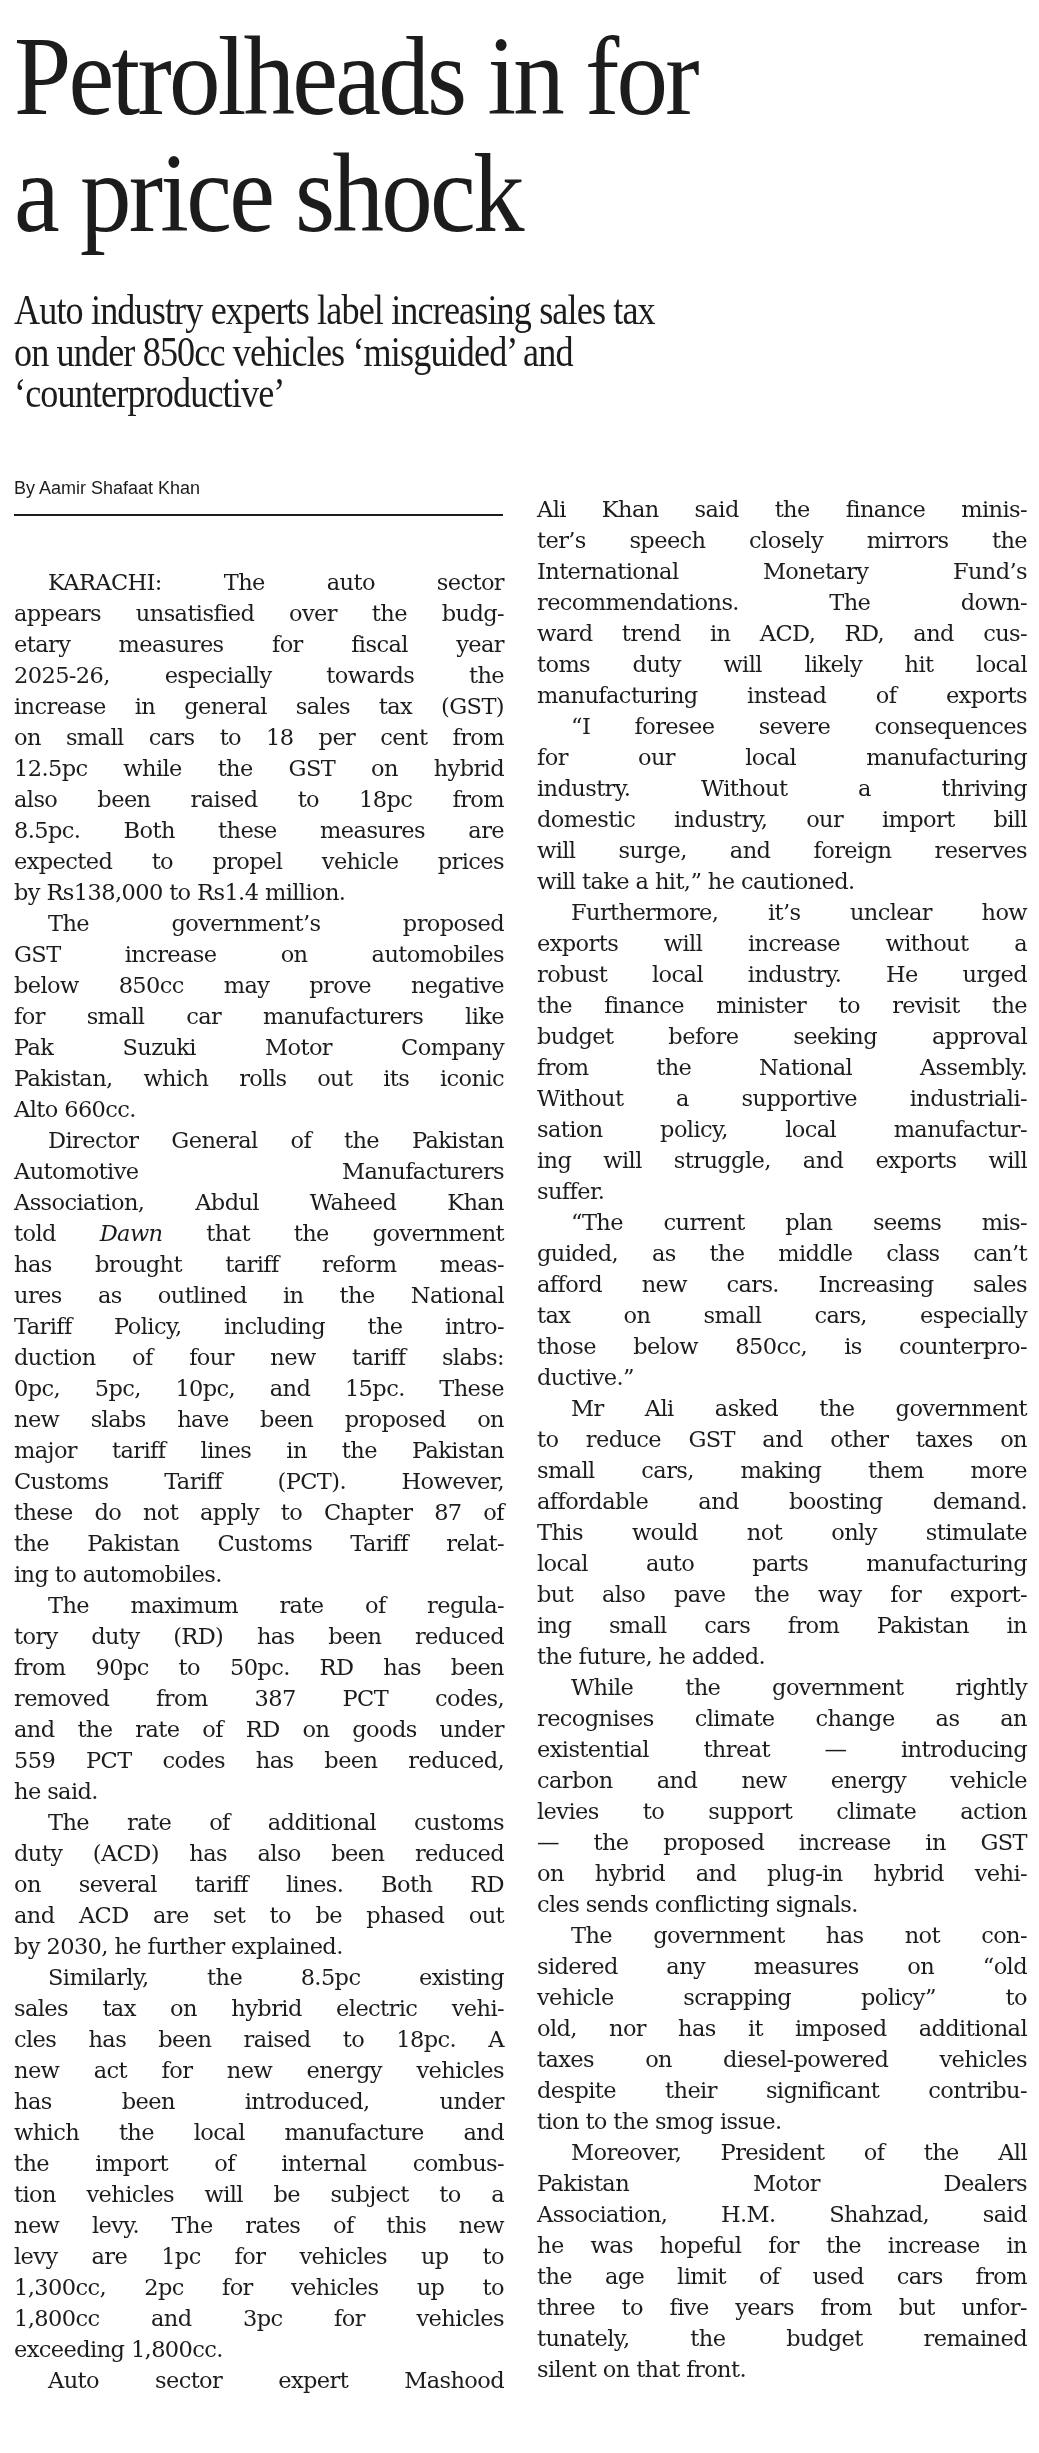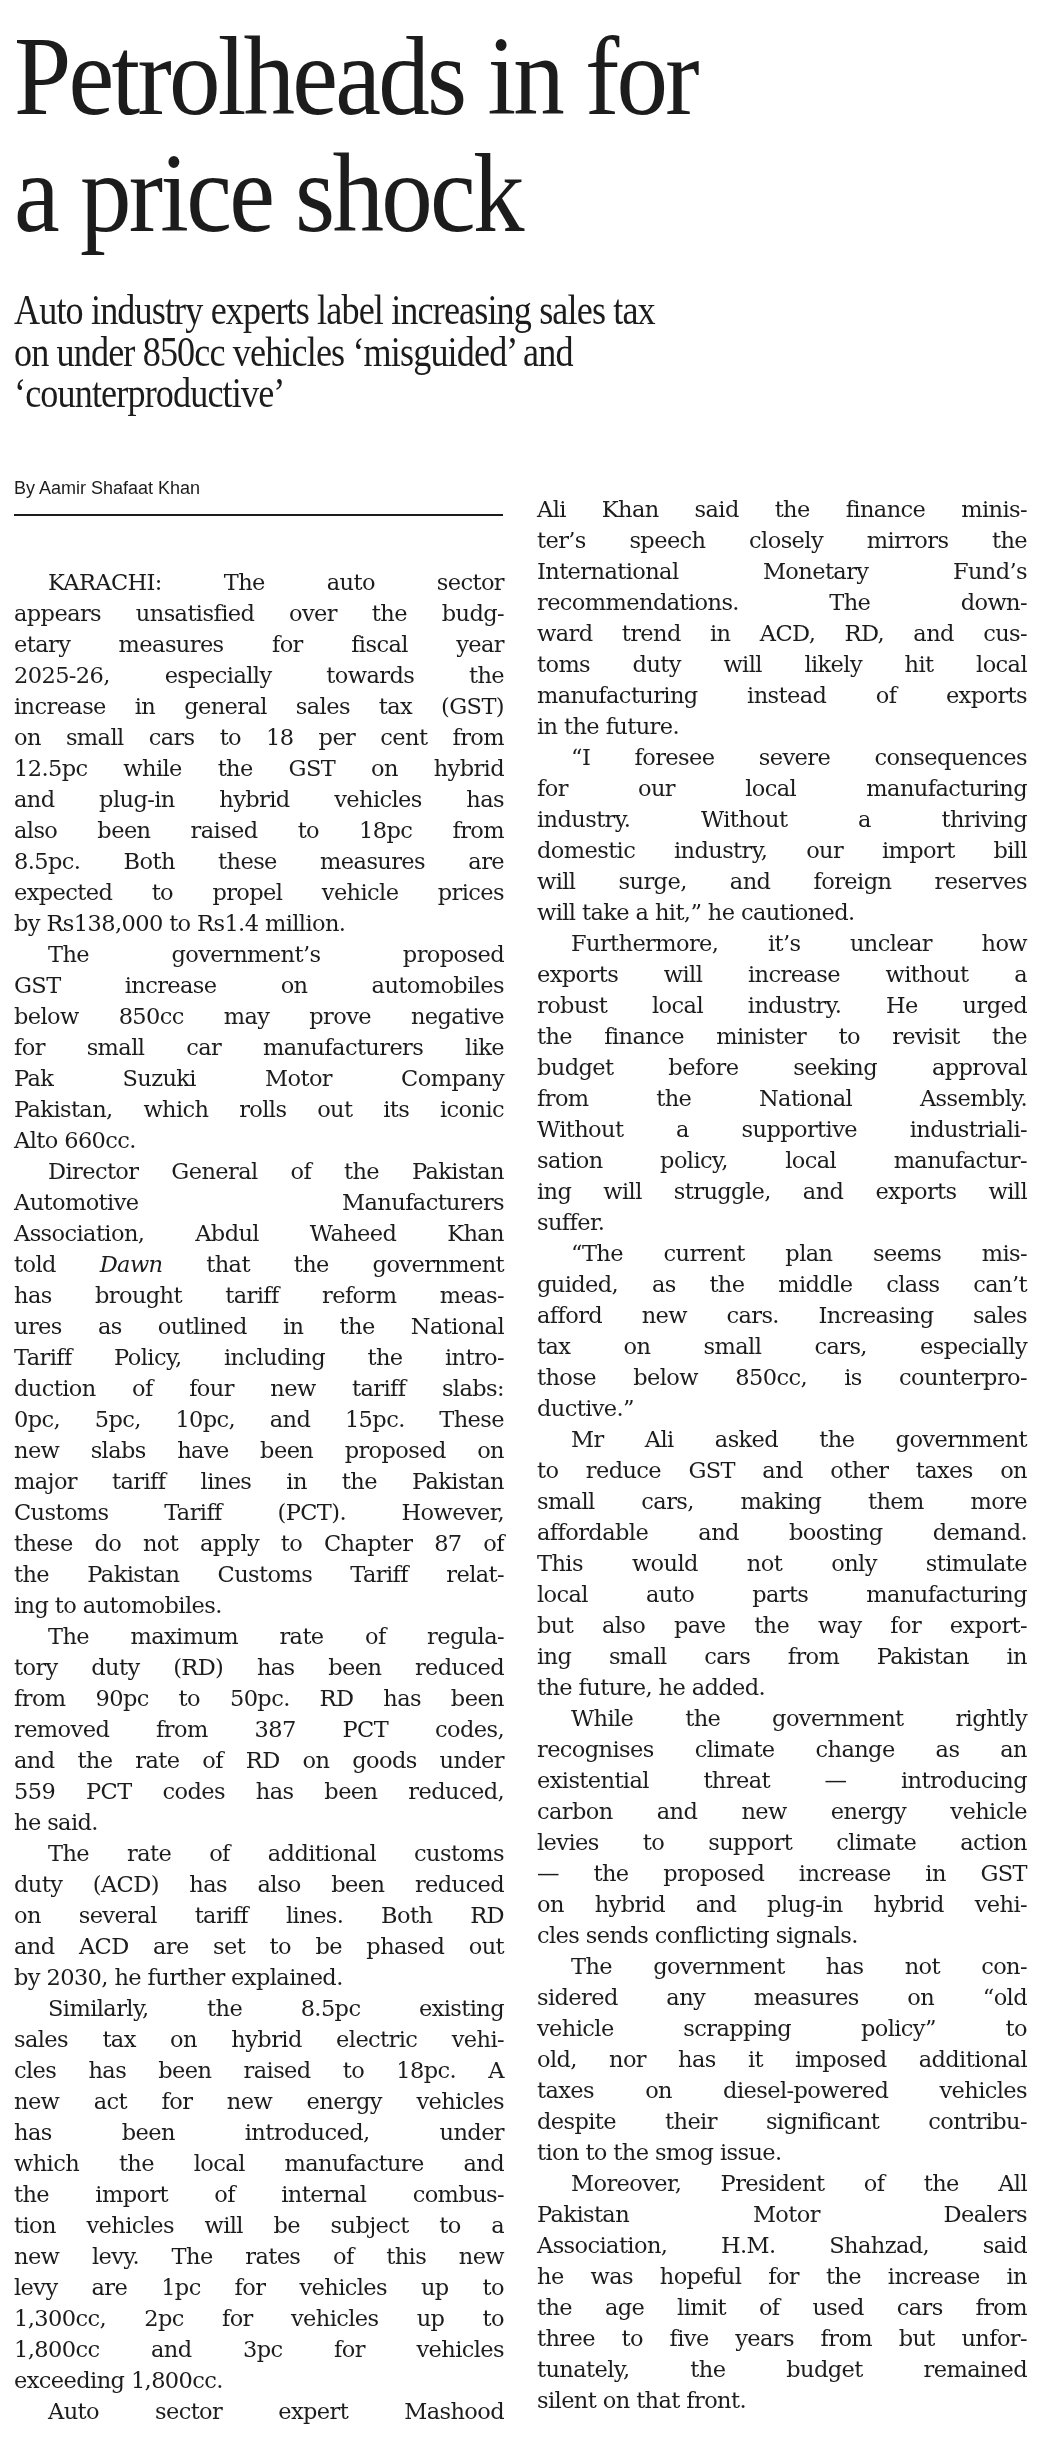--- a/index.html
+++ b/index.html
@@ -60,21 +60,20 @@
 <div class="byline-rule"></div>
 
 <div class="column col-left">
     <span class="line indent">KARACHI: The auto sector</span>
     <span class="line">appears unsatisfied over the budg-</span>
     <span class="line">etary measures for fiscal year</span>
     <span class="line">2025-26, especially towards the</span>
     <span class="line">increase in general sales tax (GST)</span>
     <span class="line">on small cars to 18 per cent from</span>
     <span class="line">12.5pc while the GST on hybrid</span>
-    <span class="line">and plug-in hybrid vehicles has</span>
     <span class="line">also been raised to 18pc from</span>
     <span class="line">8.5pc. Both these measures are</span>
     <span class="line">expected to propel vehicle prices</span>
     <span class="line last">by Rs138,000 to Rs1.4 million.</span>
     <span class="line indent">The government’s proposed</span>
     <span class="line">GST increase on automobiles</span>
     <span class="line">below 850cc may prove negative</span>
     <span class="line">for small car manufacturers like</span>
     <span class="line">Pak Suzuki Motor Company</span>
     <span class="line">Pakistan, which rolls out its iconic</span>
@@ -122,21 +121,20 @@
     <span class="line indent">Auto sector expert Mashood</span>
   </div>
 <div class="column col-right">
     <span class="line">Ali Khan said the finance minis-</span>
     <span class="line">ter’s speech closely mirrors the</span>
     <span class="line">International Monetary Fund’s</span>
     <span class="line">recommendations. The down-</span>
     <span class="line">ward trend in ACD, RD, and cus-</span>
     <span class="line">toms duty will likely hit local</span>
     <span class="line">manufacturing instead of exports</span>
-    <span class="line last">in the future.</span>
     <span class="line indent">“I foresee severe consequences</span>
     <span class="line">for our local manufacturing</span>
     <span class="line">industry. Without a thriving</span>
     <span class="line">domestic industry, our import bill</span>
     <span class="line">will surge, and foreign reserves</span>
     <span class="line last">will take a hit,” he cautioned.</span>
     <span class="line indent">Furthermore, it’s unclear how</span>
     <span class="line">exports will increase without a</span>
     <span class="line">robust local industry. He urged</span>
     <span class="line">the finance minister to revisit the</span>

